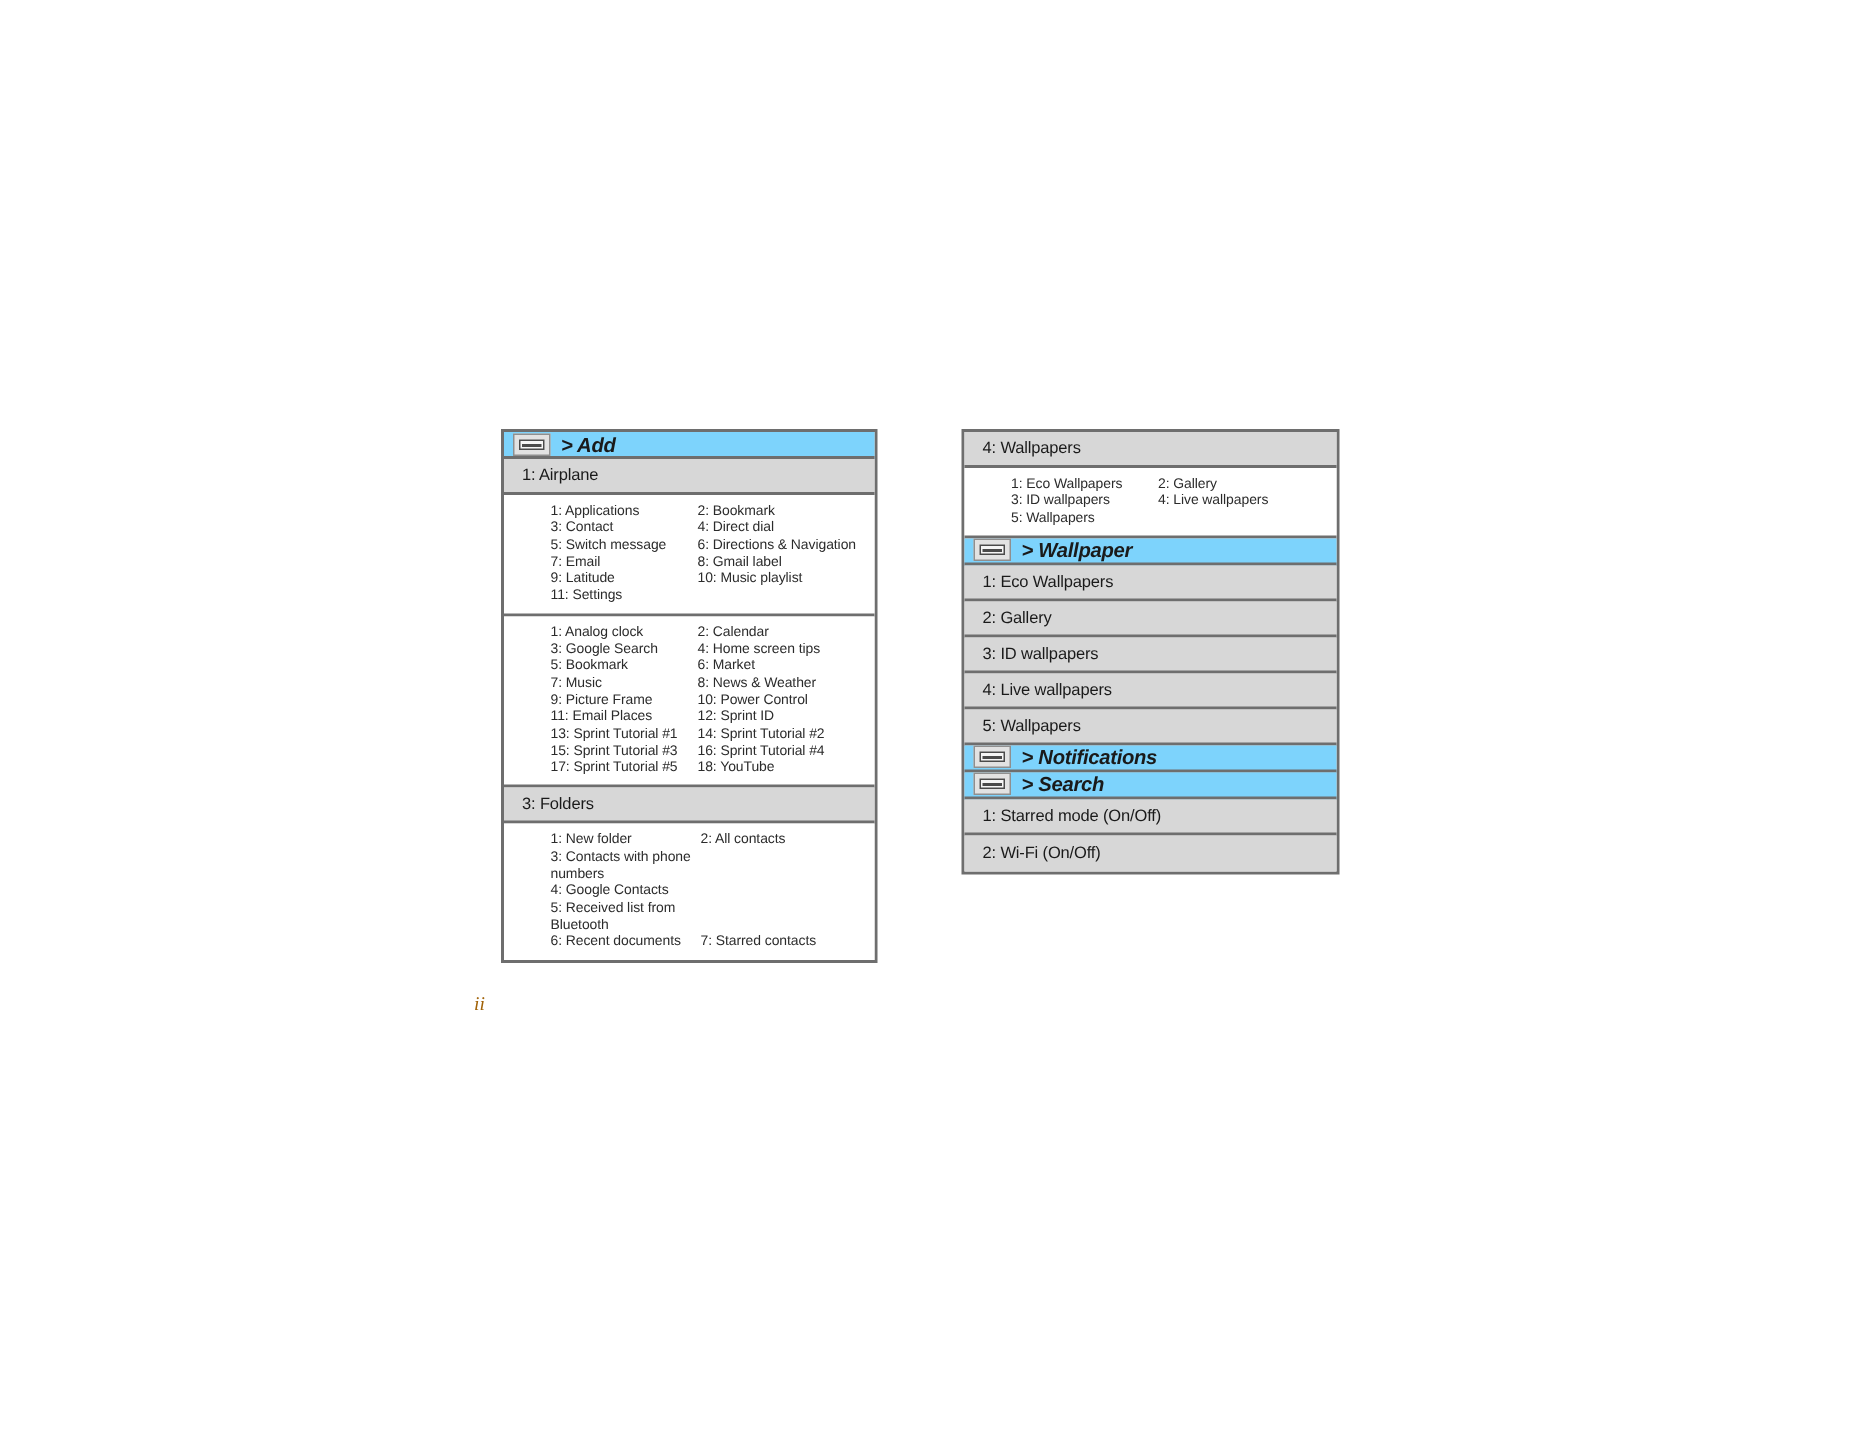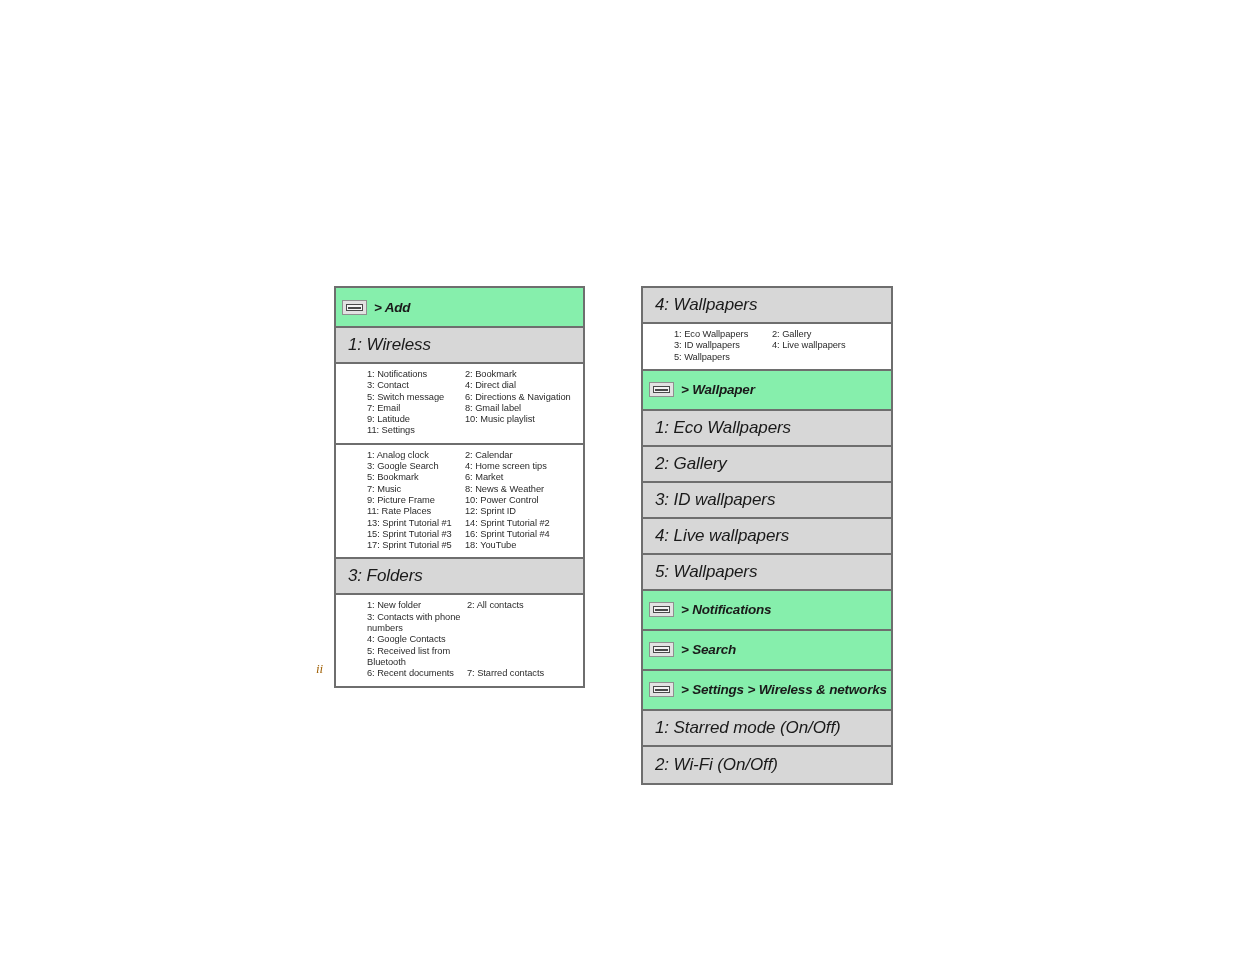--- a/index.html
+++ b/index.html
@@ -28,43 +28,42 @@
   .row {
     box-sizing: border-box;
     border-bottom: 2px solid #6e6e6e;
     display: flex;
     align-items: center;
   }
   .row:last-child { border-bottom: none; }
 
   
   .row-key {
-    background: #86efac;
-    height: 40px;
+    background: #7dd3fc;
+    height: 18px;
     padding-left: 6px;
   }
   .row-key .keylabel {
     font-style: italic;
     font-weight: bold;
     font-size: 13.5px;
     letter-spacing: -0.2px;
     margin-left: 7px;
     white-space: nowrap;
     color: #1a1a1a;
   }
 
   
   .row-section {
     background: #d7d7d7;
-    height: 36px;
+    height: 24px;
     padding-left: 12px;
-    font-size: 17px;
+    font-size: 11px;
     color: #1a1a1a;
     letter-spacing: -0.1px;
-    font-style: italic;
   }
 
   
   .row-body {
     background: #ffffff;
     padding: 5px 0 6px 0;
     display: block;
   }
   .sublist {
     display: block;
@@ -126,25 +125,25 @@
   }
 </style>
 </head>
 <body>
 
 <div class="menu-table" id="left-table" style="left:334px; top:286px; width:251px;">
     <div class="row row-key">
       <span class="keyicon"></span>
       <span class="keylabel">&gt; Add</span>
     </div>
-    <div class="row row-section">1: Wireless</div>
+    <div class="row row-section">1: Airplane</div>
     <div class="row row-body">
       <div class="sublist">
         <div class="subrow">
-          <span class="subcell-a">1: Notifications</span>
+          <span class="subcell-a">1: Applications</span>
           <span class="subcell-b">2: Bookmark</span>
         </div>
         <div class="subrow">
           <span class="subcell-a">3: Contact</span>
           <span class="subcell-b">4: Direct dial</span>
         </div>
         <div class="subrow">
           <span class="subcell-a">5: Switch message</span>
           <span class="subcell-b">6: Directions &amp; Navigation</span>
         </div>
@@ -178,21 +177,21 @@
         </div>
         <div class="subrow">
           <span class="subcell-a">7: Music</span>
           <span class="subcell-b">8: News &amp; Weather</span>
         </div>
         <div class="subrow">
           <span class="subcell-a">9: Picture Frame</span>
           <span class="subcell-b">10: Power Control</span>
         </div>
         <div class="subrow">
-          <span class="subcell-a">11: Rate Places</span>
+          <span class="subcell-a">11: Email Places</span>
           <span class="subcell-b">12: Sprint ID</span>
         </div>
         <div class="subrow">
           <span class="subcell-a">13: Sprint Tutorial #1</span>
           <span class="subcell-b">14: Sprint Tutorial #2</span>
         </div>
         <div class="subrow">
           <span class="subcell-a">15: Sprint Tutorial #3</span>
           <span class="subcell-b">16: Sprint Tutorial #4</span>
         </div>
@@ -257,21 +256,17 @@
     <div class="row row-section">4: Live wallpapers</div>
     <div class="row row-section">5: Wallpapers</div>
     <div class="row row-key">
       <span class="keyicon"></span>
       <span class="keylabel">&gt; Notifications</span>
     </div>
     <div class="row row-key">
       <span class="keyicon"></span>
       <span class="keylabel">&gt; Search</span>
     </div>
-    <div class="row row-key">
-      <span class="keyicon"></span>
-      <span class="keylabel">&gt; Settings &gt; Wireless &amp; networks</span>
-    </div>
     <div class="row row-section">1: Starred mode (On/Off)</div>
     <div class="row row-section">2: Wi-Fi (On/Off)</div>
   </div>
 
 <div class="folio">ii</div>
 
 </body></html>

